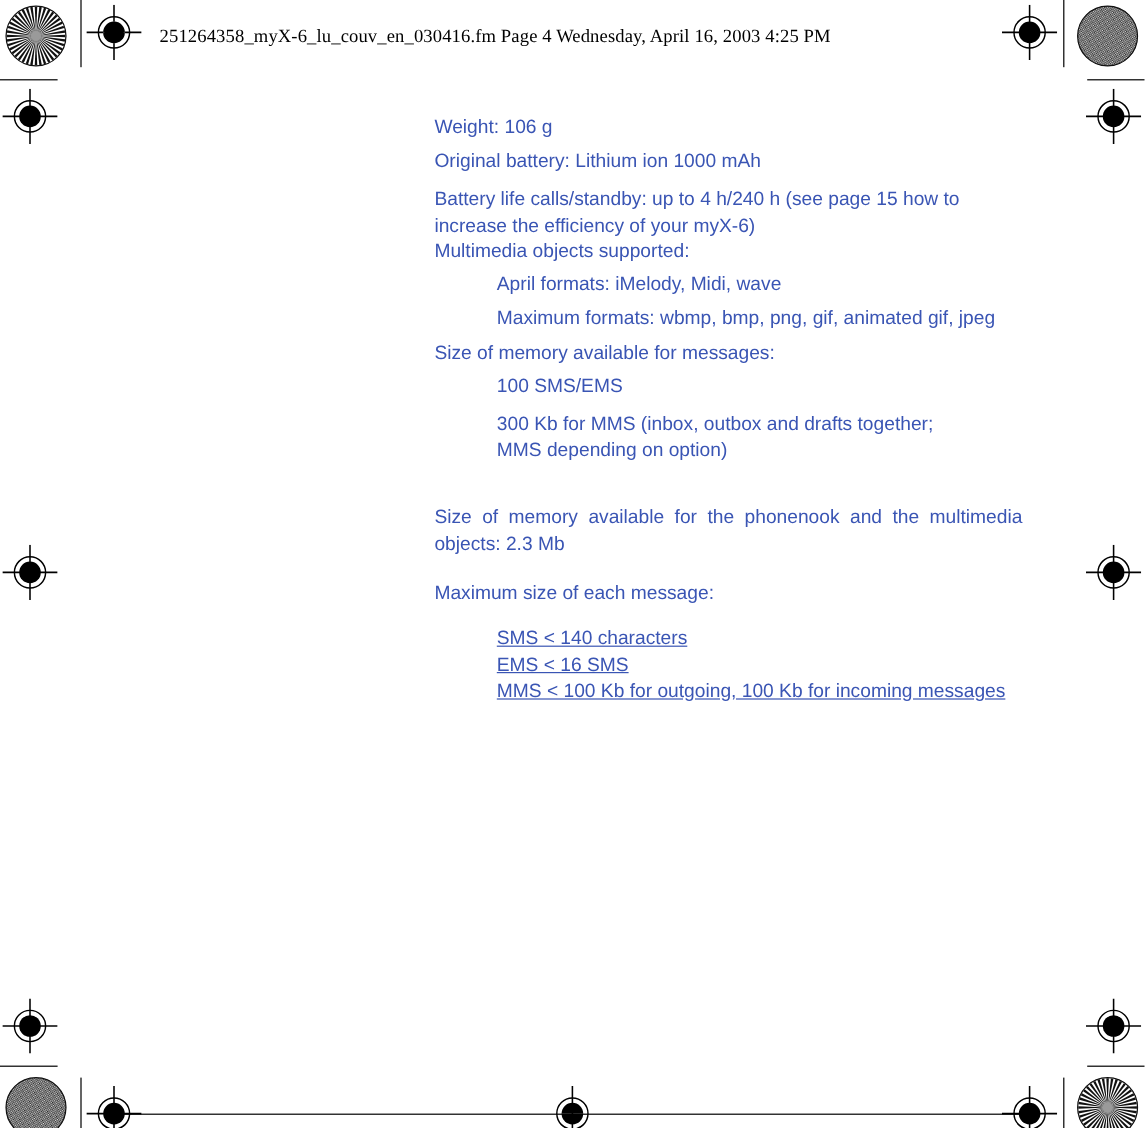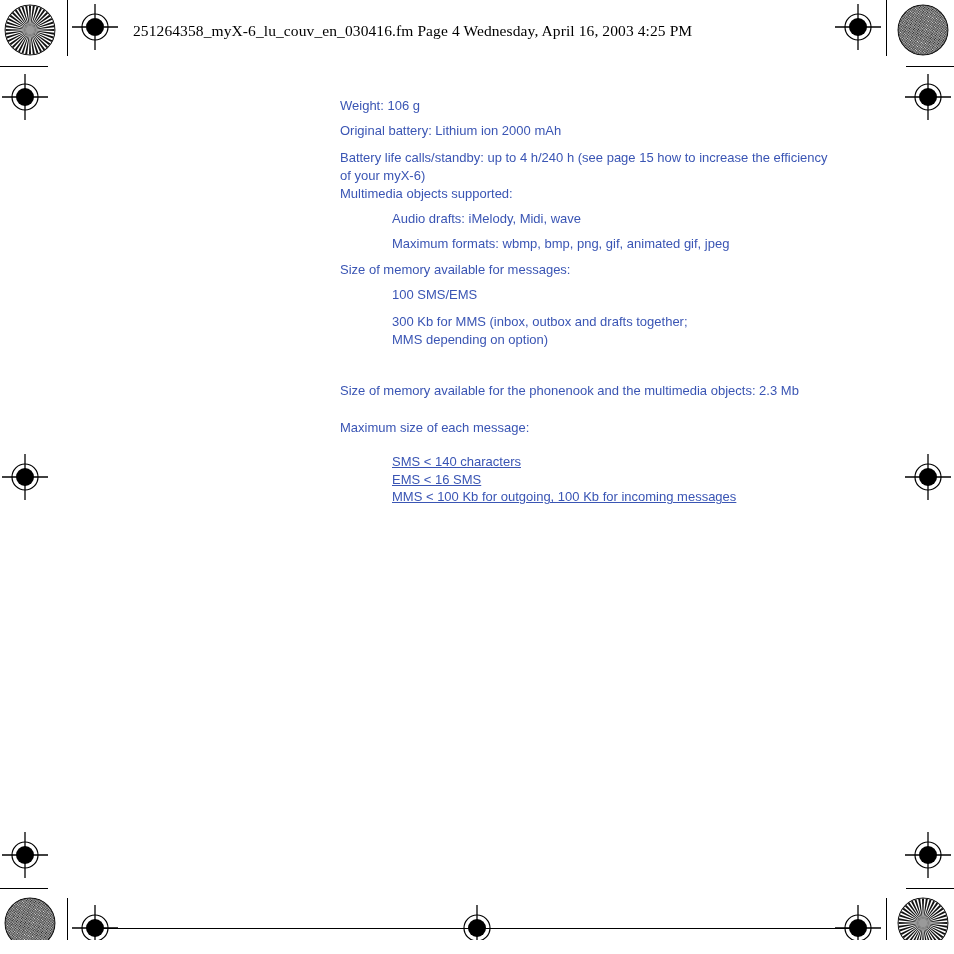--- a/index.html
+++ b/index.html
@@ -47,25 +47,25 @@
     font-family: "Liberation Serif", serif;
     font-size: 15.5px;
     color: #000000;
     white-space: nowrap;
     letter-spacing: 0.1px;
   }
 
   
   .content {
     position: absolute;
-    left: 340px;
+    left: 362px;
     top: 99px;
     width: 490px;
     color: #3a55b4;
-    font-size: 13px;
+    font-size: 16px;
     line-height: 1.05;
   }
   .para {
     margin: 0 0 11.5px 0;
     text-align: left;
   }
   .para.justify {
     text-align: justify;
     text-justify: inter-word;
     line-height: 1.38;
@@ -553,25 +553,25 @@
       </g>
       <circle cx="50" cy="50" r="48" fill="none" stroke="#111" stroke-width="2"></circle>
     </svg>
   </div>
 
   <div class="slug">251264358_myX-6_lu_couv_en_030416.fm  Page 4  Wednesday, April 16, 2003  4:25 PM</div>
 
   <div class="content">
 
     <p class="para">Weight: 106 g</p>
-    <p class="para">Original battery: Lithium ion 2000 mAh</p>
+    <p class="para">Original battery: Lithium ion 1000 mAh</p>
     <p class="para tight" style="margin-bottom:2px;">Battery life calls/standby: up to 4 h/240 h (see page 15 how to increase the efficiency of your myX-6)</p>
 
     <p class="para">Multimedia objects supported:</p>
-    <p class="indent">Audio drafts: iMelody, Midi, wave</p>
+    <p class="indent">April formats: iMelody, Midi, wave</p>
     <p class="indent">Maximum formats: wbmp, bmp, png, gif, animated gif, jpeg</p>
 
     <p class="para">Size of memory available for messages:</p>
     <p class="indent">100 SMS/EMS</p>
     <div class="nowrap-block">
       <div>300 Kb for MMS (inbox, outbox and drafts together;</div>
       <div>MMS depending on option)</div>
     </div>
 
     <div class="gap-lg"></div>

